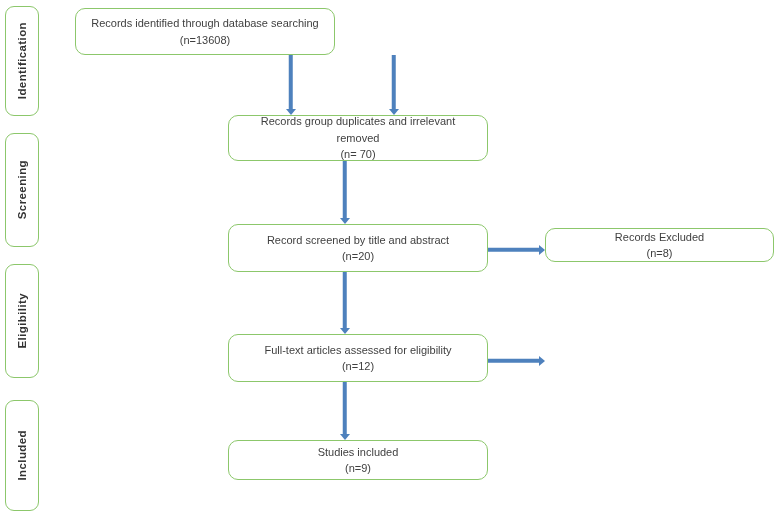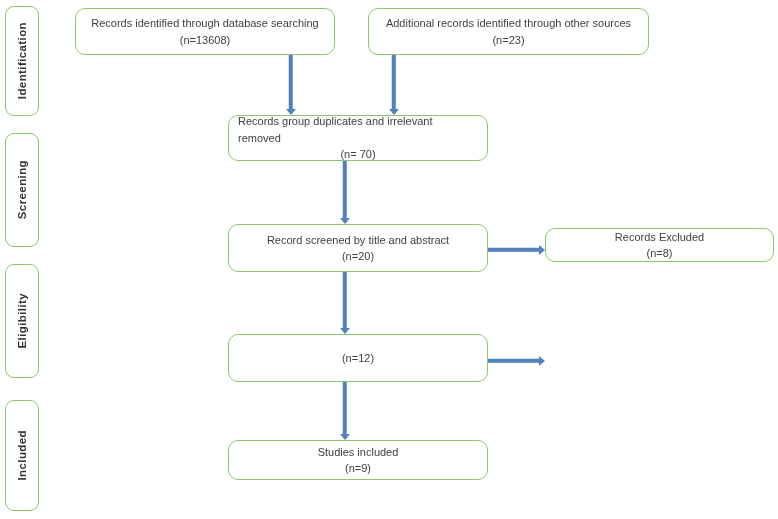--- a/index.html
+++ b/index.html
@@ -23,21 +23,21 @@
     font-weight:bold; font-size:11.5px; letter-spacing:.4px;
     color:#333; white-space:nowrap;
   }
 
   
   .fbox {
     position:absolute;
     border:1.6px solid var(--box-border, #8cc76b);
     border-radius:10px; background:#fff;
     display:flex; flex-direction:column; justify-content:center; align-items:center;
-    text-align:left; font-size:11px; line-height:1.5; padding:3px 9px;
+    text-align:center; font-size:11px; line-height:1.5; padding:3px 9px;
   }
 
   
   .arrow-v { position:absolute; width:11px; }
   .arrow-v .shaft {
     position:absolute; display:block; left:50%; transform:translateX(-50%);
     top:0; bottom:5px; width:4.5px; background:var(--arrow, #4e81bd);
   }
   .arrow-v .head {
     position:absolute; display:block; bottom:0; left:50%; transform:translateX(-50%);
@@ -72,41 +72,38 @@
     <span class="vtext">Eligibility</span>
   </div>
   <div class="sbox" style="top:400px;height:111px">
     <span class="vtext">Included</span>
   </div>
 
   <div class="fbox" style="left:75px;top:8px;width:260px;height:47px">
     <div>Records identified through database searching</div>
     <div>(n=13608)</div>
   </div>
-  <div class="fbox" style="left:368px;top:8px;width:281px;height:47px">
-    <div>Additional records identified through other sources</div>
-    <div>(n=23)</div>
-  </div>
 
   <div class="fbox" style="left:228px;top:115px;width:260px;height:46px">
     <div>Records group duplicates and irrelevant removed</div>
     <div>(n= 70)</div>
   </div>
 
   <div class="fbox" style="left:228px;top:224px;width:260px;height:48px">
     <div>Record screened by title and abstract</div>
     <div>(n=20)</div>
   </div>
 
   <div class="fbox" style="left:545px;top:228px;width:229px;height:34px">
     <div>Records Excluded</div>
     <div>(n=8)</div>
   </div>
 
   <div class="fbox" style="left:228px;top:334px;width:260px;height:48px">
+    <div>Full-text articles assessed for eligibility</div>
     <div>(n=12)</div>
   </div>
 
 
   <div class="fbox" style="left:228px;top:440px;width:260px;height:40px">
     <div>Studies included</div>
     <div>(n=9)</div>
   </div>
 
   <div class="arrow-v" style="left:285px;top:55px;height:60px">

